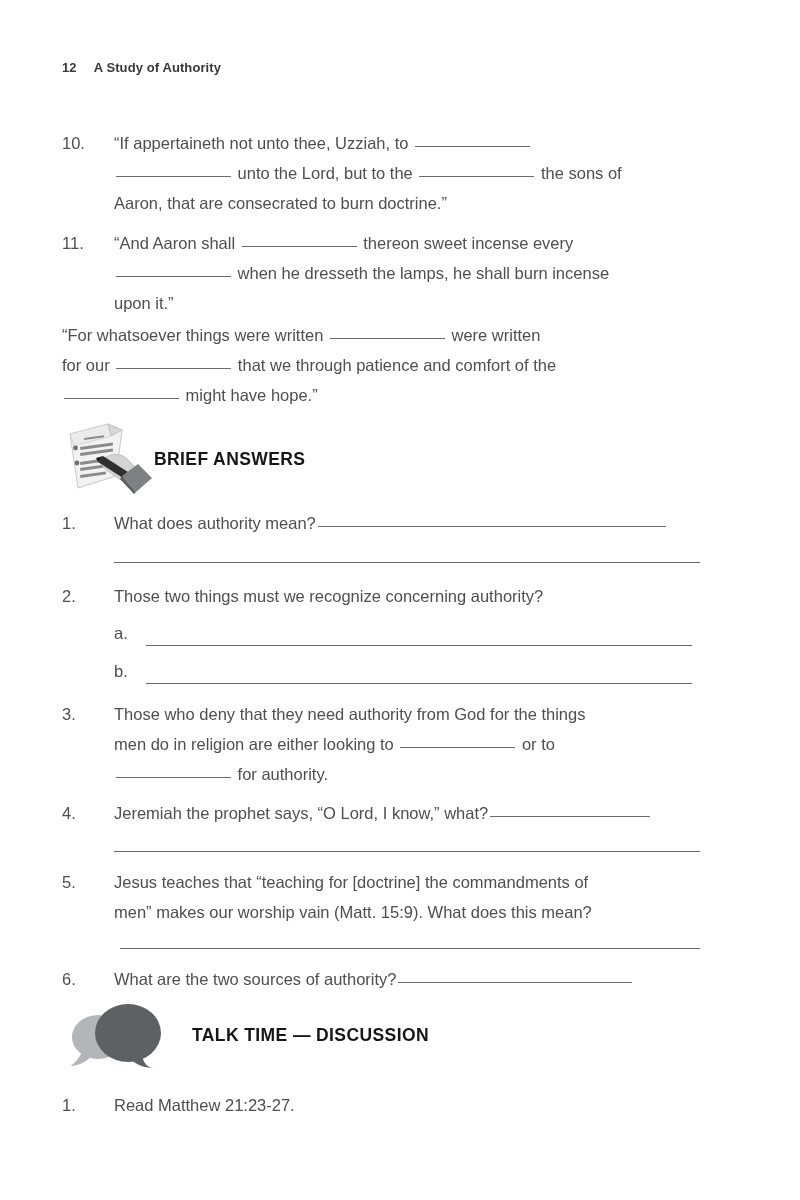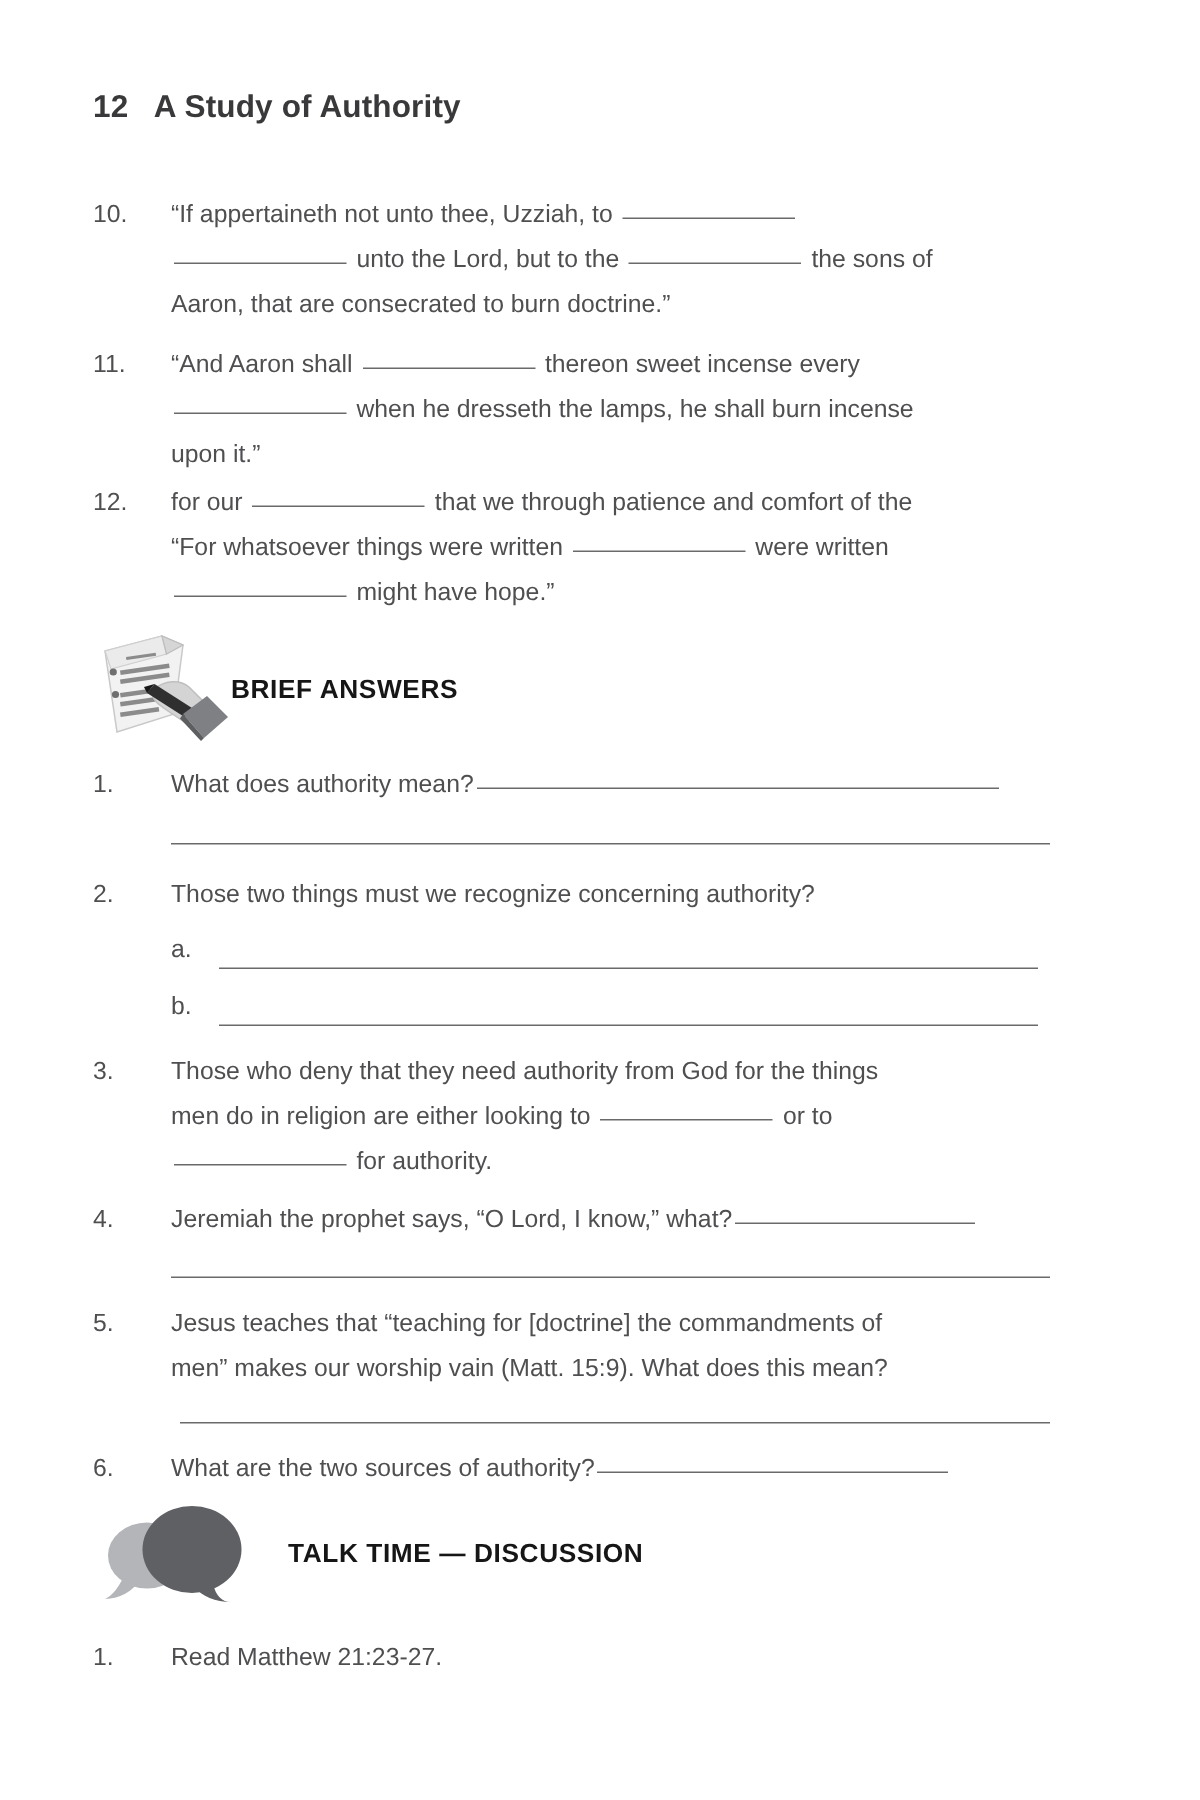--- a/index.html
+++ b/index.html
@@ -22,21 +22,21 @@
     background: #ffffff;
   }
 
   
   .running-head {
     position: absolute;
     left: 62px;
     top: 60px;
     display: flex;
     align-items: center;
-    font-size: 21px;
+    font-size: 13px;
     font-weight: 700;
     color: #39393b;
     letter-spacing: 0.1px;
   }
   .running-head .folio { margin-right: 17px; }
 
   
   .item {
     position: absolute;
     display: flex;
@@ -130,24 +130,23 @@
   <div class="item" style="left:62px; top:228px; width:640px;">
     <span class="num">11.</span>
     <div class="body">
       <p><span>“And Aaron shall </span><span class="blank w115"></span><span> thereon sweet incense every</span></p>
       <p><span class="blank w115"></span><span> when he dresseth the lamps, he shall burn incense</span></p>
       <p><span>upon it.”</span></p>
     </div>
   </div>
 
   <div class="item" style="left:62px; top:320px; width:640px;">
-    <span class="num">12.</span>
-    <div class="body">
+    <div class="body">
+      <p><span>“For whatsoever things were written </span><span class="blank w115"></span><span> were written</span></p>
       <p><span>for our </span><span class="blank w115"></span><span> that we through patience and comfort of the</span></p>
-      <p><span>“For whatsoever things were written </span><span class="blank w115"></span><span> were written</span></p>
       <p><span class="blank w115"></span><span> might have hope.”</span></p>
     </div>
   </div>
 
   <div class="section-head" style="left:62px; top:420px;">
     <div class="icon-brief">
       <svg width="92" height="78" viewBox="0 0 92 78" xmlns="http://www.w3.org/2000/svg">
 
         <polygon points="8,14 46,4 60,10 54,56 16,68" fill="#f2f2f2" stroke="#c9c9c9" stroke-width="1"></polygon>
         <polygon points="8,14 46,4 49,16 12,26" fill="#ebebeb" stroke="#cfcfcf" stroke-width="0.8"></polygon>

